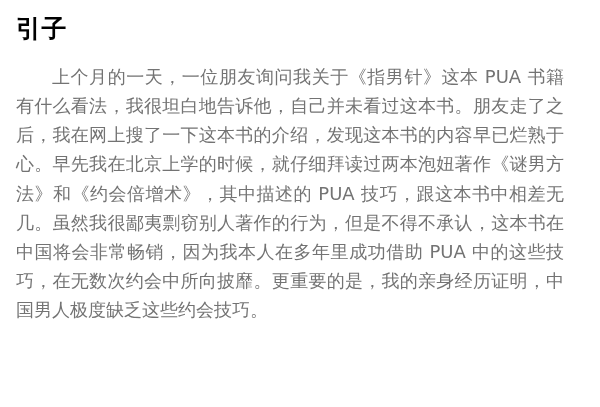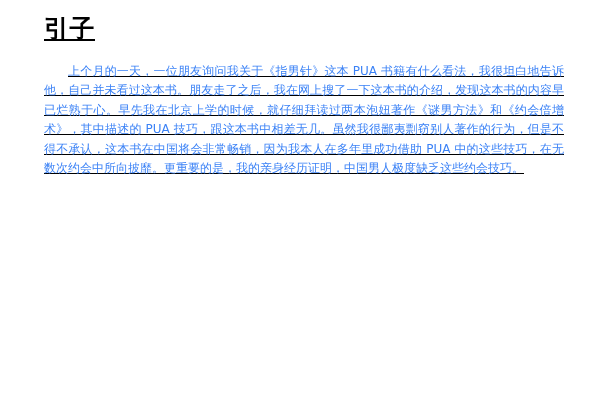--- a/index.html
+++ b/index.html
@@ -11,40 +11,39 @@
     width: 600px;
     height: 407px;
     overflow: hidden;
     font-family: "DejaVu Sans", "Liberation Sans", sans-serif;
     color: #000000;
   }
   .page {
     width: 600px;
     height: 366px;
     box-sizing: border-box;
-    padding: 10px 36px 0 44px;
+    padding: 10px 36px 0 16px;
     background: #ffffff;
-    text-decoration: underline;
   }
   .doc-title {
     font-size: 25px;
     font-weight: bold;
     line-height: 1.2;
     margin: 4px 0 18px 0;
     letter-spacing: 0.5px;
     color: #000000;
   }
   .doc-body p {
     margin: 0 0 13px 0;
-    font-size: 12px;
+    font-size: 18px;
     line-height: 1.62;
     text-align: justify;
     text-justify: inter-ideograph;
     text-indent: 2em;
-    color: #3b82f6;
+    color: #737373;
   }
   .doc-body p:last-child {
     margin-bottom: 0;
   }
 </style>
 </head>
 <body>
 
 <div class="page">
   <h1 class="doc-title">引子</h1>

